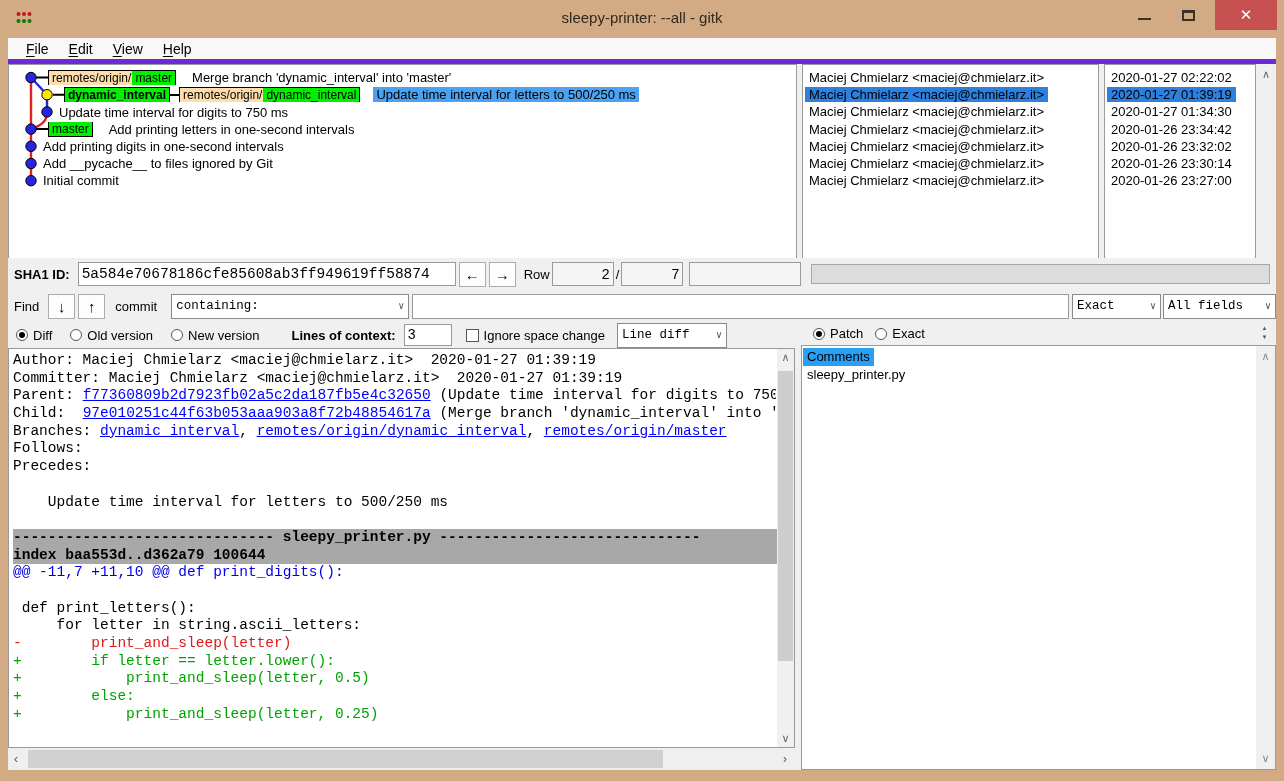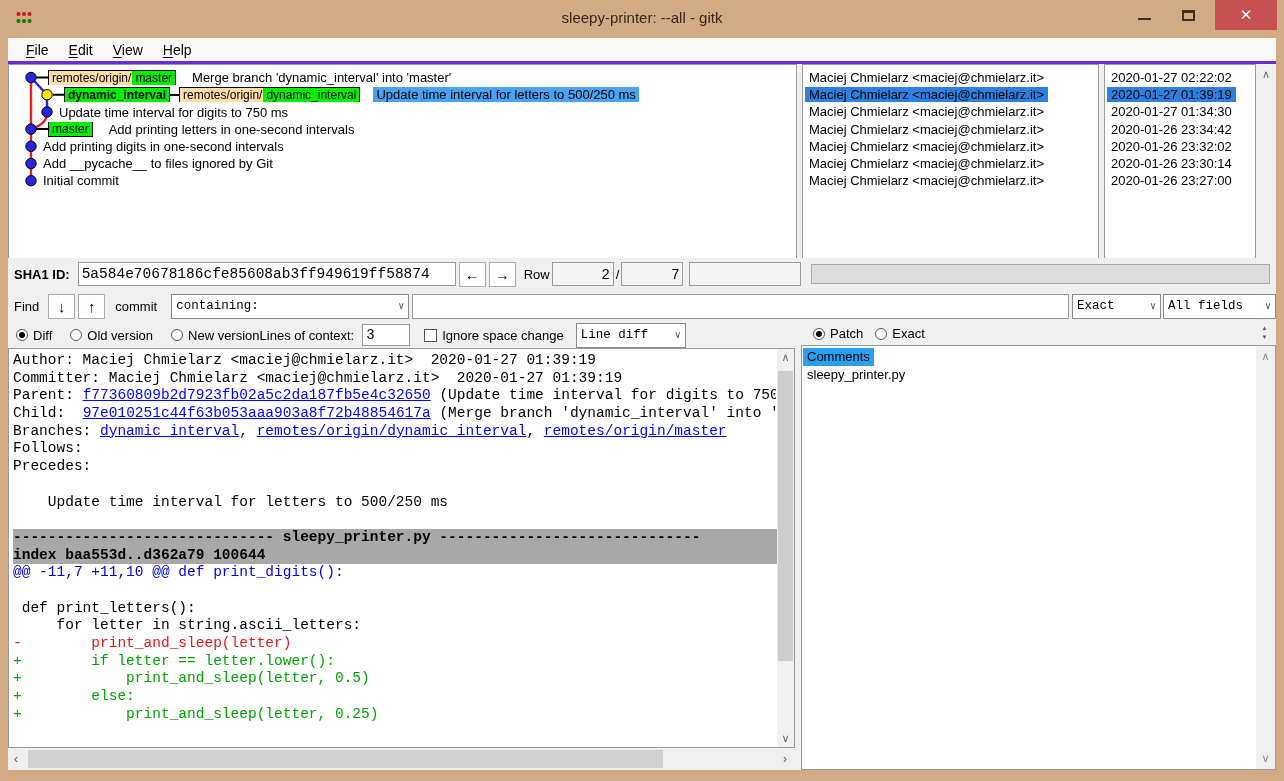--- a/index.html
+++ b/index.html
@@ -20,21 +20,21 @@
   .title-text{position:absolute;left:0;right:0;top:9px;text-align:center;font-size:15px;color:#32291d;}
   .app-icon{position:absolute;left:16px;top:11px;width:16px;height:14px;}
   .wc{position:absolute;top:0;height:30px;display:flex;align-items:center;justify-content:center;}
   .wc-min{right:120px;width:40px;}
   .wc-max{right:76px;width:40px;}
   .wc-close{right:7px;width:62px;background:var(--close_red);color:#fff;font-size:15px;}
   .min-glyph{width:13px;height:2px;background:#3a3127;margin-top:8px;}
   .max-glyph{width:13px;height:11px;border:2px solid #3a3127;border-top-width:3px;}
 
   
-  .menubar{position:absolute;left:8px;right:8px;top:38px;height:26px;background:#f8f8f8;border-bottom:3px solid #6d28d9;display:flex;align-items:center;padding-left:8px;}
+  .menubar{position:absolute;left:8px;right:8px;top:38px;height:26px;background:#f8f8f8;border-bottom:5px solid #6d28d9;display:flex;align-items:center;padding-left:8px;}
   .menu-item{padding:3px 10px;font-size:14px;}
   .menu-item u{text-underline-offset:2px;}
 
   
   .top-section{position:absolute;left:8px;right:8px;top:64px;height:210px;background:var(--bar_bg);display:flex;}
   .pane{background:#fff;border:1px solid var(--pane_border);position:relative;overflow:hidden;}
   .graph-pane{width:789px;}
   .author-pane{width:297px;}
   .date-pane{flex:1;}
   .sash{width:5px;background:var(--bar_bg);}
@@ -84,21 +84,21 @@
   .mid-sash{width:6px;background:var(--bar_bg);}
   .right-col{flex:1;display:flex;flex-direction:column;}
 
   .search-row{height:28px;display:flex;align-items:center;}
   .search-btn{width:97px;height:24px;background:#fdfdfd;border:1px solid var(--btn_border);display:flex;align-items:center;justify-content:center;margin-left:6px;}
   .search-entry{flex:1;margin-left:6px;height:24px;}
 
   .ctrl-row{height:26px;display:flex;align-items:center;font-size:13px;}
   .radio{width:12px;height:12px;border:1px solid #555;border-radius:50%;background:#fff;margin:0 5px 0 8px;position:relative;flex:none;}
   .radio.on::after{content:"";position:absolute;inset:2px;background:#000;border-radius:50%;}
-  .ctx-lbl{}
+  .ctx-lbl{margin-left:32px;font-weight:bold;}
   .spin{width:48px;height:22px;margin-left:8px;position:relative;padding-right:14px;}
   .spin-arrows{position:absolute;right:6px;top:2px;width:11px;height:18px;display:flex;flex-direction:column;color:#555;font-size:6px;line-height:9px;text-align:center;}
   .checkbox{width:13px;height:13px;border:1px solid #555;background:#fff;margin:0 5px 0 14px;flex:none;}
   .combo-linediff{width:110px;margin-left:12px;}
 
   .diff-pane{flex:1;background:#fff;border:1px solid var(--pane_border);position:relative;overflow:hidden;}
   .diff-text{position:absolute;left:4px;top:3px;right:18px;font-family:"Liberation Mono",monospace;font-size:14.5px;white-space:pre;}
   .diff-line{height:17.7px;line-height:17.7px;overflow:hidden;}
   .diff-line.gray{background:var(--sep_gray);font-weight:bold;margin-right:-4px;}
   .diff-line.hunk{color:var(--hunk_blue);}

